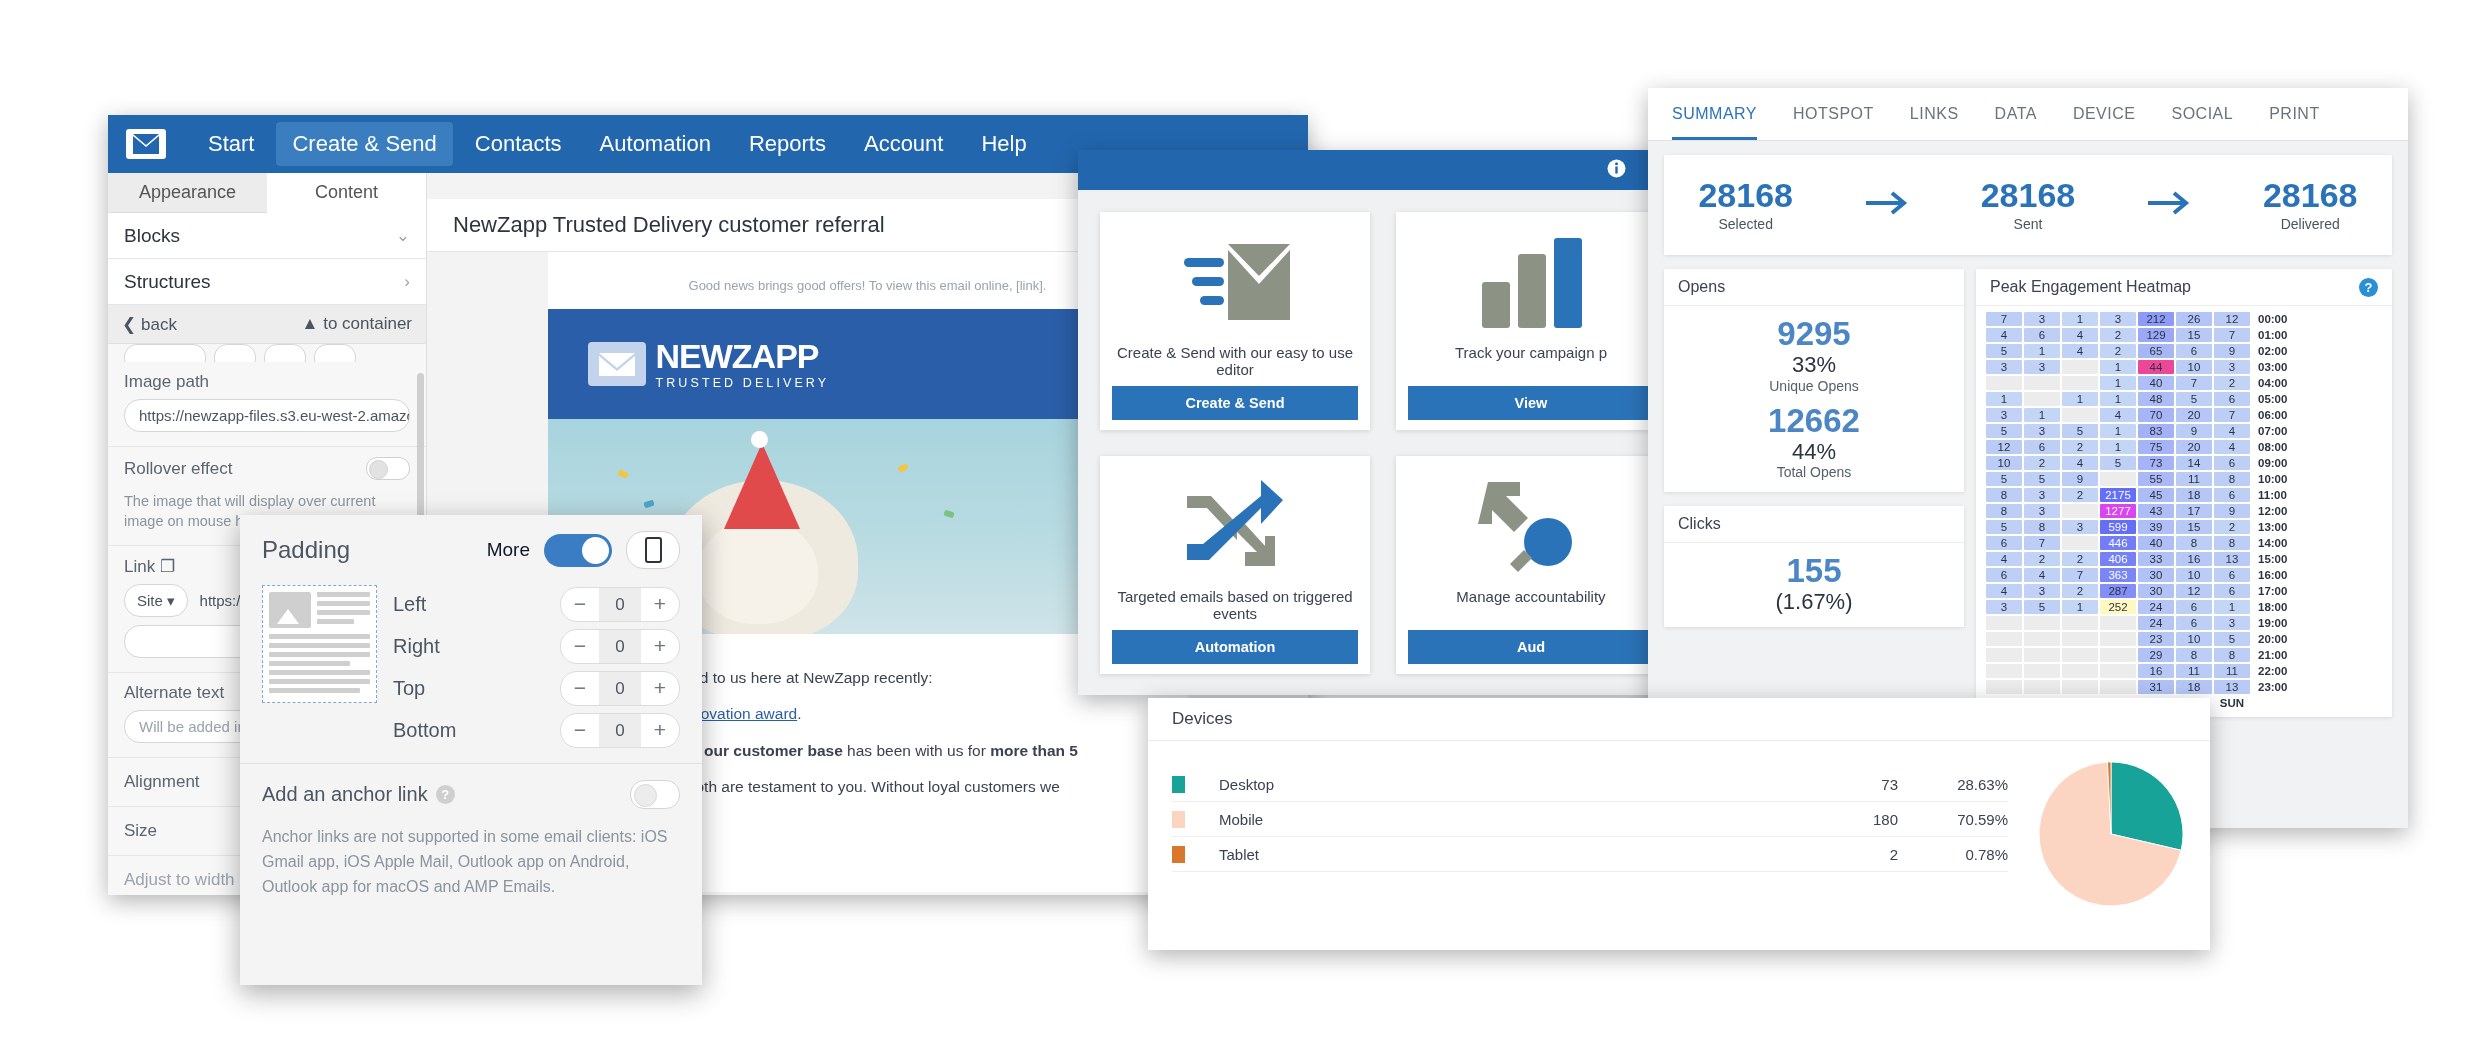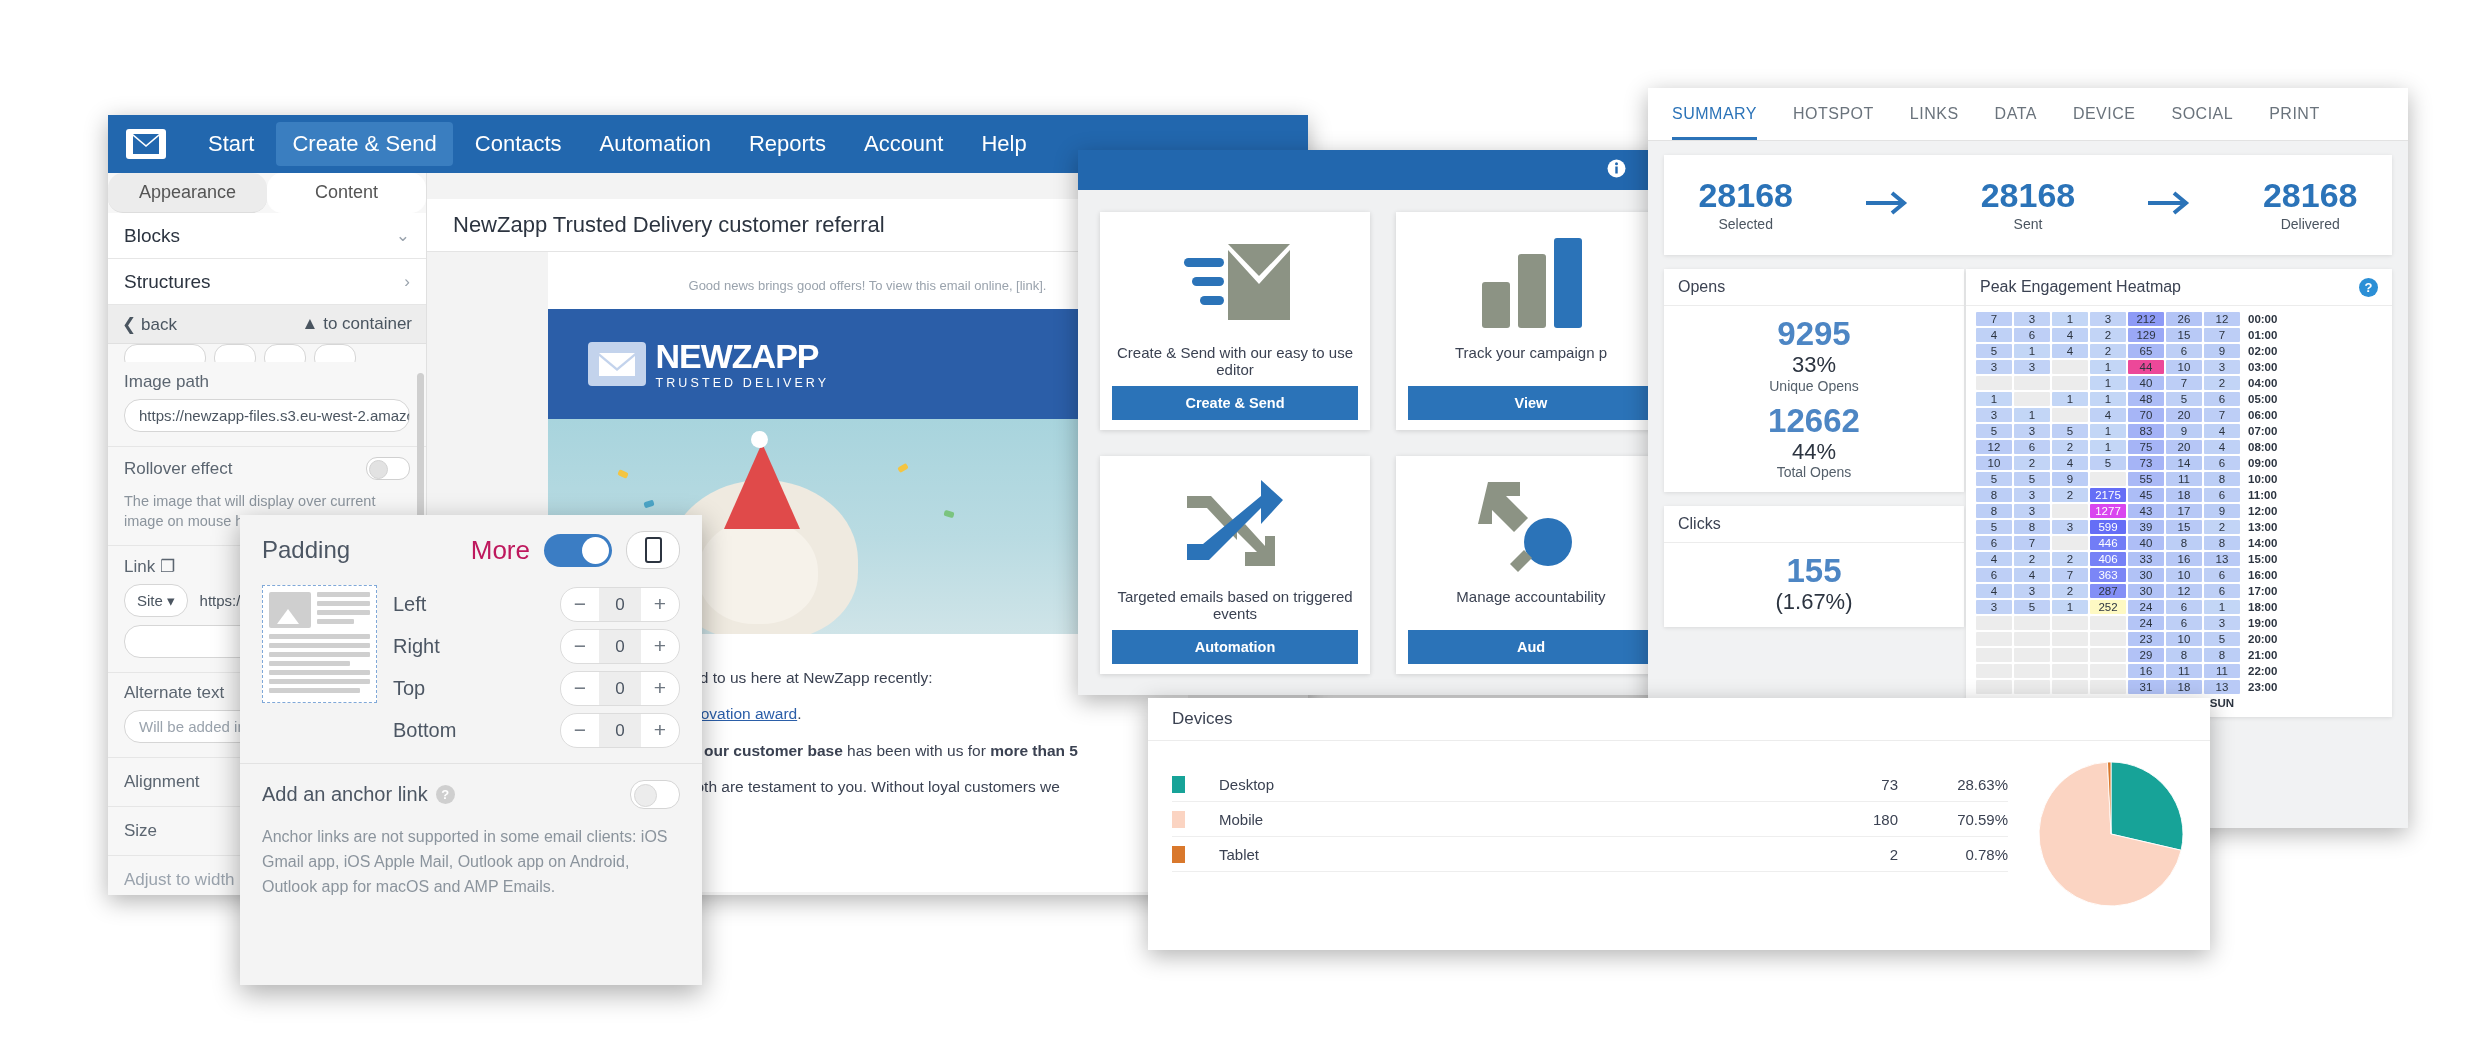--- a/index.html
+++ b/index.html
@@ -14,21 +14,21 @@
   .logo-env{width:40px;height:30px;background:#fff;border-radius:3px;position:relative;
             display:flex;align-items:center;justify-content:center;margin-right:26px;}
   .logo-env svg{width:26px;height:20px;}
   .navitem{color:#fff;font-size:22px;padding:9px 16px;border-radius:4px;margin-right:6px;white-space:nowrap;}
   .navitem.active{background:#3a7ec0;}
 
   .edbody{display:flex;height:722px;}
   .sidepanel{width:318px;background:#f7f7f7;border-right:1px solid #e0e0e0;position:relative;}
   .tabrow{display:flex;height:40px;}
   .sptab{flex:1;display:flex;align-items:center;justify-content:center;font-size:18px;color:#555;
-         background:#ececec;border-bottom:1px solid #ddd;border-radius:15px;}
+         background:#ececec;border-bottom:1px solid #ddd;}
   .sptab.active{background:#fff;border-bottom:1px solid #fff;}
   .accrow{height:45px;display:flex;align-items:center;justify-content:space-between;
           padding:0 16px;background:#fff;border-bottom:1px solid #e6e6e6;font-size:19px;color:#2c3440;}
   .accrow .chev{color:#9aa3ad;font-size:17px;}
   .backrow{height:38px;background:#ededed;display:flex;align-items:center;justify-content:space-between;
            padding:0 14px;font-size:17px;color:#4a5560;border-bottom:1px solid #e0e0e0;}
   .fieldgrp{border-bottom:1px solid #e6e6e6;padding:10px 16px 14px;}
   .flabel{font-size:17px;color:#5b6570;margin-bottom:7px;}
   .fhint{font-size:14.5px;color:#8b949d;line-height:1.35;}
   .pillinput{height:31px;border:1px solid #d6d6d6;border-radius:16px;background:#fff;
@@ -71,21 +71,21 @@
   .confetti{position:absolute;width:10px;height:6px;border-radius:2px;}
   .mailtext{padding:26px 42px 30px;font-size:15.5px;line-height:2.35;color:#3b4252;}
   .mailtext a{color:#2b5ea8;}
 
   
   #padpop{left:240px;top:515px;width:462px;height:470px;background:#f4f4f4;
           box-shadow:0 8px 26px rgba(0,0,0,.33);}
   .padhdr{display:flex;align-items:center;padding:16px 22px 10px;}
   .padtitle{font-size:24px;color:#4c5663;}
   .padmore{margin-left:auto;display:flex;align-items:center;gap:14px;}
-  .padmore .mlabel{font-size:26px;color:#be185d;}
+  .padmore .mlabel{font-size:19px;color:#0f172a;}
   .tgl-on{width:68px;height:33px;border-radius:17px;background:#3b7dc4;position:relative;}
   .tgl-on .knob{position:absolute;right:3px;top:3px;width:27px;height:27px;border-radius:50%;background:#fff;}
   .mobbtn{width:52px;height:36px;border-radius:18px;border:1px solid #d3d3d3;background:#fff;
           display:flex;align-items:center;justify-content:center;}
   .mobbtn .ph{width:13px;height:22px;border:2.4px solid #2c3440;border-radius:3px;}
   .padmain{display:flex;padding:6px 22px 0;}
   .thumb{width:115px;height:118px;border:1.6px dashed #7fa8d8;padding:6px;box-sizing:border-box;background:#fff;}
   .tline{height:5px;background:#cfcfcf;margin-bottom:4px;border-radius:1px;}
   .thead{display:flex;gap:6px;margin-bottom:6px;}
   .timg{width:42px;height:36px;background:#cfcfcf;border-radius:2px;position:relative;overflow:hidden;}
@@ -129,21 +129,21 @@
          border-bottom:1px solid #e2e2e2;}
   .rtab{font-size:16px;color:#6a737c;letter-spacing:.5px;height:52px;display:flex;align-items:center;}
   .rtab.active{color:#2b73b8;box-shadow:inset 0 -3px 0 #2b73b8;}
   .funnel{margin:14px 16px 0;background:#fff;height:100px;display:flex;align-items:center;
           justify-content:space-around;box-shadow:0 1px 4px rgba(0,0,0,.10);}
   .fstat{text-align:center;}
   .fnum{font-size:34px;font-weight:bold;color:#2b73b8;line-height:1.05;}
   .flab{font-size:14px;color:#4b5560;margin-top:3px;}
   .farrow{color:#2b73b8;}
   .farrow svg{width:50px;height:30px;}
-  .rcols{display:flex;gap:2px;padding:14px 16px 0;}
+  .rcols{display:flex;gap:12px;padding:14px 16px 0;}
   .rleft{width:300px;}
   .rright{flex:1;}
   .panel{background:#fff;box-shadow:0 1px 4px rgba(0,0,0,.10);margin-bottom:14px;}
   .ptitle{height:36px;display:flex;align-items:center;padding:0 14px;font-size:16px;color:#3b4252;
           border-bottom:1px solid #ececec;justify-content:space-between;}
   .helpdot{width:19px;height:19px;border-radius:50%;background:#2b8fd6;color:#fff;font-size:13px;
            font-weight:bold;display:flex;align-items:center;justify-content:center;}
   .bigstat{text-align:center;padding:10px 0 12px;}
   .bignum{font-size:33px;font-weight:bold;color:#4d86c4;line-height:1.1;}
   .bigpct{font-size:22px;color:#2c3440;line-height:1.15;}

